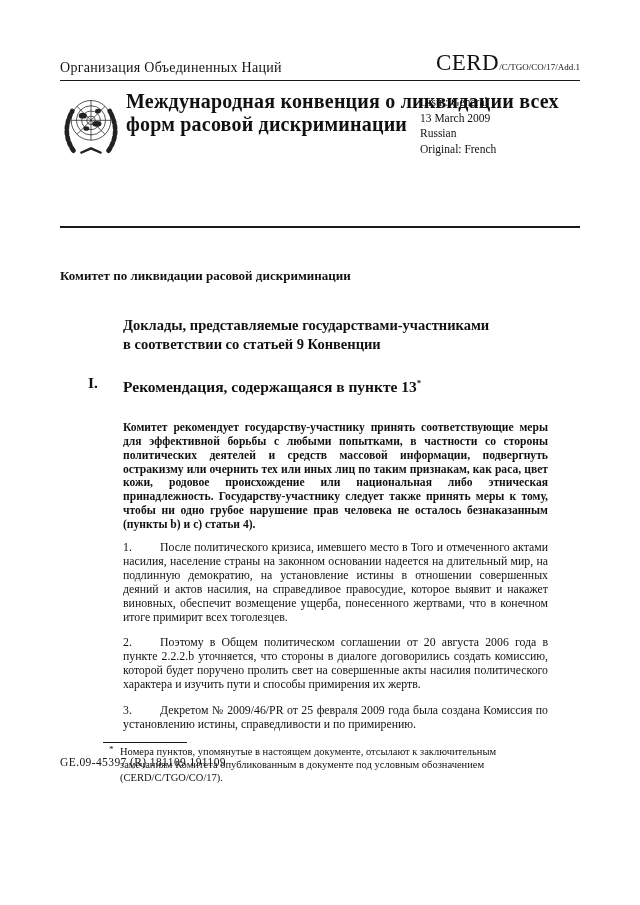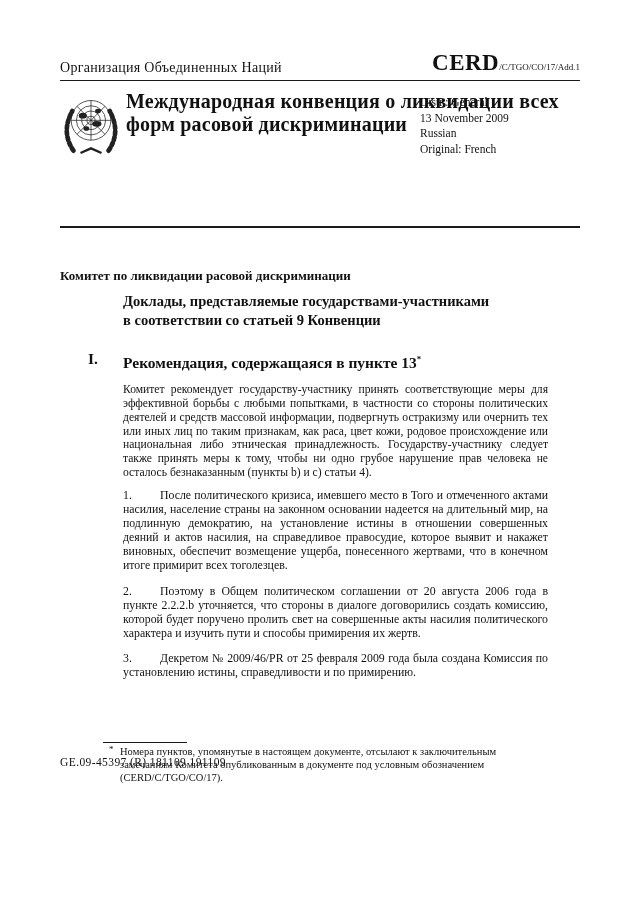--- a/index.html
+++ b/index.html
@@ -18,21 +18,21 @@
     box-sizing: border-box;
   }
   
   .hdr-row {
     display: flex;
     justify-content: space-between;
     align-items: flex-end;
   }
   .org-name { font-size: 14px; letter-spacing: 0.3px; }
   .doc-symbol { white-space: nowrap; }
-  .cerd-main { font-size: 23px; letter-spacing: 0.5px; font-weight: bold; }
+  .cerd-main { font-size: 23px; letter-spacing: 0.5px; }
   .cerd-suffix { font-size: 9px; }
   .rule-thin {
     border: none; border-top: 1.5px solid #1a1a1a;
     margin: 4px 0 0 0;
   }
   
   .masthead { position: relative; margin-top: 7px; height: 148px; }
   .emblem { position: absolute; left: -4px; top: 2px; width: 70px; height: 70px; }
   .conv-title {
     position: absolute; left: 66px; top: 2px;
@@ -48,41 +48,41 @@
     margin: 0;
     position: absolute; left: 60px; right: 60px; top: 226px; width: 520px;
   }
   
   .committee {
     margin-top: 32px;
     font-weight: bold; font-size: 13px;
   }
   .indent { margin-left: 63px; width: 425px; }
   .doc-title {
-    margin-top: 8px;
+    margin-top: 32px;
     font-weight: bold; font-size: 14.5px; line-height: 19px;
     max-width: 368px;
   }
   .doc-subtitle {
     margin-top: 17px;
     font-weight: bold; font-size: 13px; line-height: 17px;
     max-width: 404px;
   }
   .section-heading {
     margin-top: 19px;
     font-weight: bold; font-size: 15.5px; line-height: 20px;
     position: relative;
   }
   .section-numeral {
     position: absolute; left: -35px; top: 0;
   }
   .fn-marker-sup { font-size: 9px; vertical-align: super; }
   .recommendation {
-    margin-top: 10px;
-    font-weight: normal; font-size: 11.6px; line-height: 13.8px;
+    margin-top: 24px;
+    font-weight: bold; font-size: 11.6px; line-height: 13.8px;
     text-align: justify;
   }
   .para {
     margin-top: 8px;
     font-size: 11.8px; line-height: 14px;
     text-align: justify;
   }
   .para-num { display: inline-block; width: 37px; }
   
   .footnote-block { position: absolute; left: 60px; top: 742px; width: 465px; }
@@ -134,21 +134,21 @@
 
         <ellipse class="blob" cx="46" cy="44" rx="7" ry="5"></ellipse>
         <ellipse class="blob" cx="70" cy="58" rx="8" ry="5"></ellipse>
         <ellipse class="blob" cx="52" cy="66" rx="5" ry="4"></ellipse>
         <ellipse class="blob" cx="72" cy="36" rx="5" ry="4"></ellipse>
       </svg>
     </span>
     <div class="conv-title">Международная конвенция о ликвидации всех форм расовой дискриминации</div>
     <div class="distr-block">
       <div>Distr.: General</div>
-      <div>13 November 2009</div>
+      <div>13 March 2009</div>
       <div>Russian</div>
       <div>Original: French</div>
     </div>
   </div>
   <hr class="rule-thick">
 
   <div class="committee">Комитет по ликвидации расовой дискриминации</div>
 
   <div class="indent">
     <div class="doc-title">Доклады, представляемые государствами-участниками в соответствии со статьей 9 Конвенции</div>

